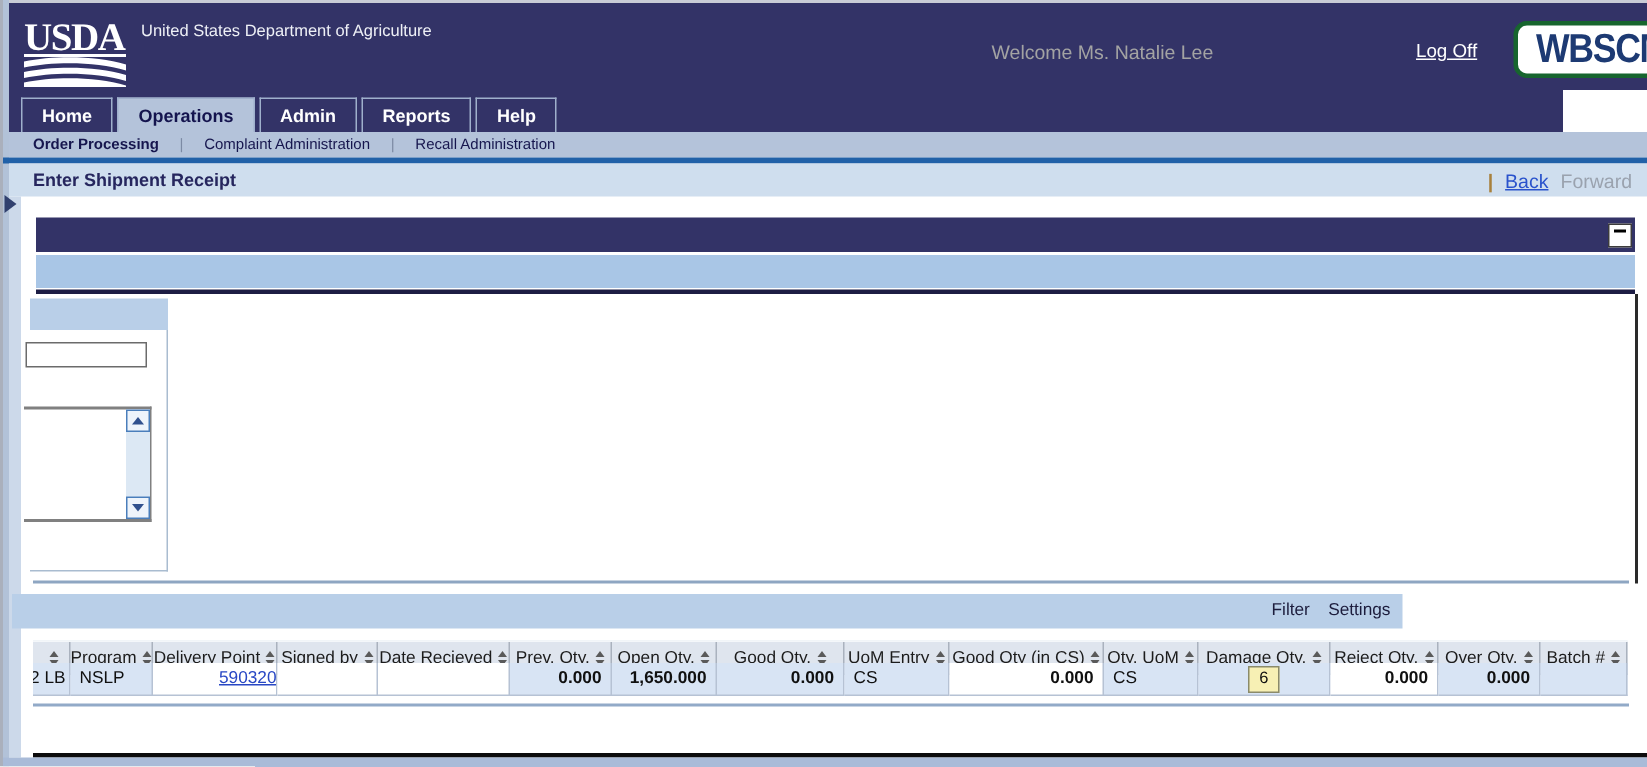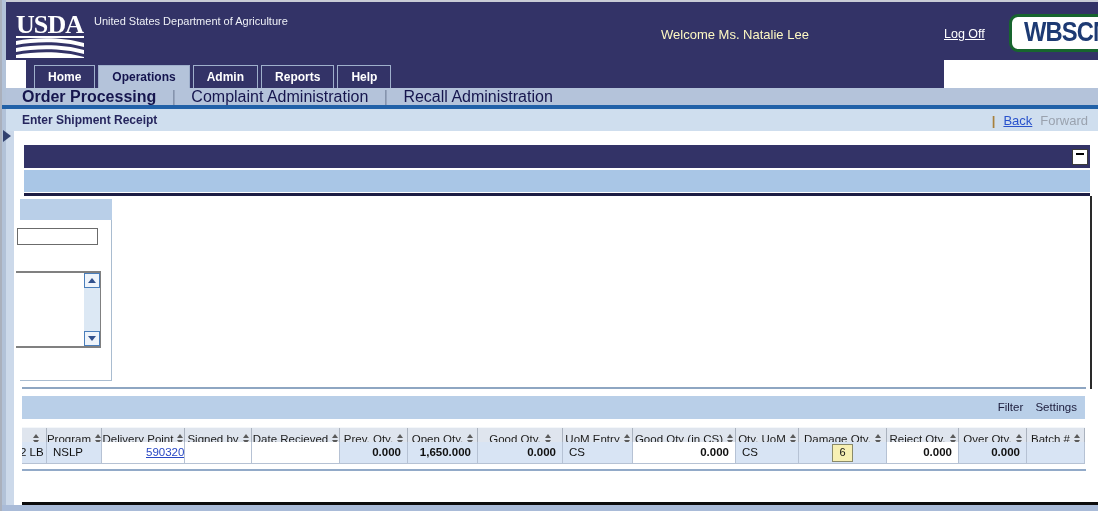--- a/index.html
+++ b/index.html
@@ -11,33 +11,33 @@
   .edge-left{left:0;top:0;width:2px;height:511px;background:#aab0bc;}
   .strip-a{left:2px;top:0;width:4px;height:511px;background:#b2c2d8;}
   .strip-b{left:6px;top:131px;width:8px;height:374px;background:#ccd9ea;}
   .expand-arrow{left:3px;top:130px;width:0;height:0;border-top:6px solid transparent;border-bottom:6px solid transparent;border-left:8px solid #31406e;cursor:pointer;}
 
   
   .masthead{left:6px;top:2px;width:1092px;height:58px;background:#333367;}
   .usda-logo{left:10px;top:8px;}
   .agency-line{left:88px;top:13px;color:#eef0f6;font-size:11px;}
   .app-line{left:88px;top:30px;color:#ffffff;font-size:15px;}
-  .welcome{left:655px;top:25px;color:#fef9c3;font-size:13px;}
+  .welcome{left:655px;top:25px;color:#a3a3a3;font-size:13px;}
   .logoff{left:938px;top:25px;color:#ffffff;font-size:12.5px;text-decoration:underline;cursor:pointer;}
   .wbscm-logo{left:1003px;top:12px;width:112px;height:32px;background:#ffffff;border:3px solid #17652e;border-radius:9px;color:#1d3a73;font-size:27px;font-weight:bold;line-height:31px;text-align:center;letter-spacing:-1px;overflow:hidden;}
   .wbscm-logo span{display:inline-block;transform:scaleX(0.88);}
 
   
-  .tabbar{left:6px;top:60px;width:918px;height:28px;background:#333367;margin-left:20px;}
+  .tabbar{left:6px;top:60px;width:1036px;height:28px;background:#333367;}
   .tabs{position:absolute;left:8px;bottom:0;display:flex;}
   .tab{height:22px;line-height:22px;padding:0 13px;margin-right:3px;background:#333367;border:1px solid #9fb0cc;border-bottom:none;color:#ffffff;font-size:12px;font-weight:bold;cursor:pointer;}
   .tab.active{background:#b4c3da;color:#14144e;}
 
   
-  .subnav{left:6px;top:88px;width:1092px;height:17px;background:#b4c3da;font-size:16px;color:#16164e;line-height:17px;padding-left:16px;box-sizing:border-box;white-space:nowrap;}
+  .subnav{left:6px;top:88px;width:1092px;height:17px;background:#b4c3da;font-size:10px;color:#16164e;line-height:17px;padding-left:16px;box-sizing:border-box;white-space:nowrap;}
   .subnav .item{cursor:pointer;}
   .subnav .item.active{font-weight:bold;}
   .subnav .sep{color:#7c8aa4;margin:0 11px;}
   .blue-rule{left:2px;top:105px;width:1096px;height:4px;background:#2161a8;}
 
   
   .titlebar{left:6px;top:109px;width:1092px;height:22px;background:#cfdeee;}
   .page-title{position:absolute;left:16px;top:4px;font-size:12px;font-weight:bold;color:#26265e;}
   .histnav{position:absolute;right:10px;top:4px;font-size:13px;}
   .histnav .gold-sep{color:#a8803c;font-weight:bold;margin-right:8px;}
@@ -60,21 +60,21 @@
   .scrollbar{position:absolute;right:0;top:0;width:16px;height:100%;background:#dce8f4;}
   .scroll-btn{position:absolute;left:0;width:16px;height:15px;background:#eef4fb;border:1px solid #4a7ebb;box-sizing:border-box;cursor:pointer;}
   .scroll-btn.up{top:0;}
   .scroll-btn.down{bottom:0;}
   .tri-up{width:0;height:0;border-left:4px solid transparent;border-right:4px solid transparent;border-bottom:5px solid #31518e;margin:4px auto 0 auto;}
   .tri-down{width:0;height:0;border-left:4px solid transparent;border-right:4px solid transparent;border-top:5px solid #31518e;margin:4px auto 0 auto;}
 
   .divider{left:22px;top:387px;width:1064px;height:2px;background:#8ea6c2;}
 
   
-  .grid-toolbar{left:22px;top:396px;width:1063px;height:23px;background:#b9cfe8;}
+  .grid-toolbar{left:8px;top:396px;width:927px;height:23px;background:#b9cfe8;}
   .toolbar-links{position:absolute;right:8px;top:5px;font-size:11.5px;color:#1c1c3c;}
   .toolbar-links span{cursor:pointer;margin-left:9px;}
   .grid-header{left:22px;top:427px;width:1063px;height:22px;display:flex;background:#dfe5ee;border-top:1px solid #f4f7fa;box-sizing:border-box;}
   .hcell{height:22px;box-sizing:border-box;border-right:1px solid #aab2be;border-bottom:1px solid #98a0ac;display:flex;align-items:center;justify-content:center;gap:4px;font-size:11.5px;color:#1c1c1c;cursor:pointer;overflow:hidden;white-space:nowrap;}
   .sort{display:inline-flex;flex-direction:column;gap:2px;}
   .sort .su{width:0;height:0;border-left:3.5px solid transparent;border-right:3.5px solid transparent;border-bottom:4px solid #5a5a5a;}
   .sort .sd{width:0;height:0;border-left:3.5px solid transparent;border-right:3.5px solid transparent;border-top:4px solid #5a5a5a;}
   .grid-row{left:22px;top:442px;width:1063px;height:22px;display:flex;}
   .cell{height:22px;line-height:21px;box-sizing:border-box;border-right:1px solid #b6c2d4;border-bottom:1px solid #b6c2d4;font-size:11.5px;color:#101010;background:#d8e4f4;overflow:hidden;white-space:nowrap;padding:0 6px;}
   .cell.white{background:#ffffff;}

